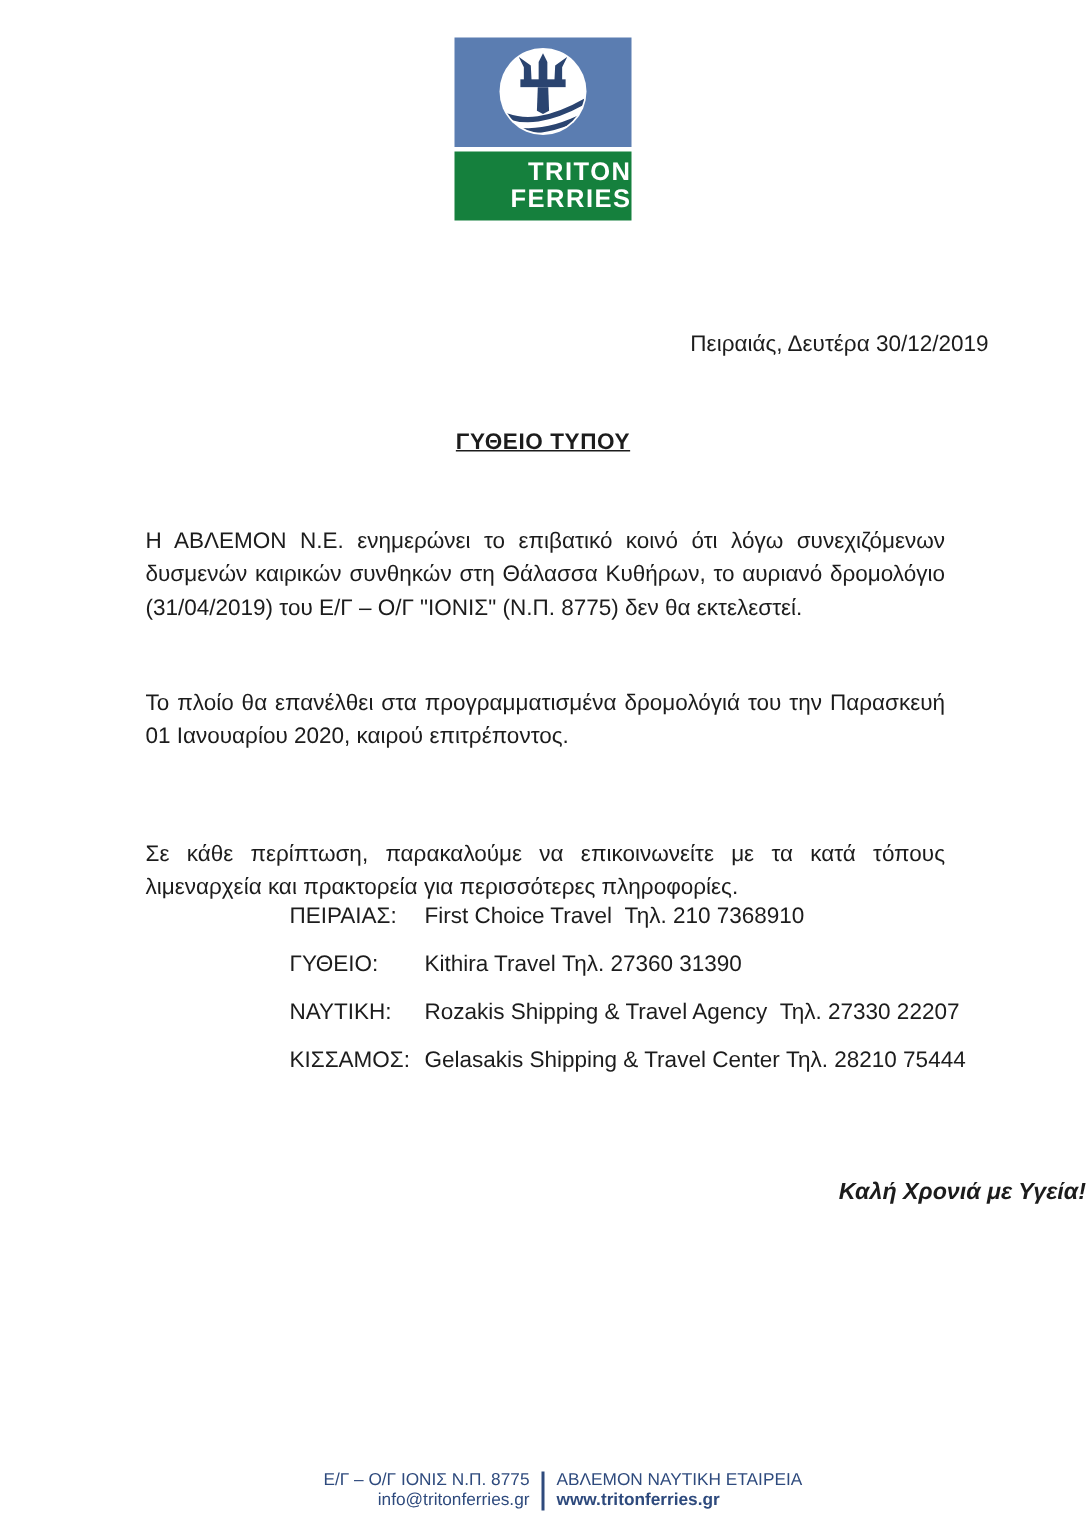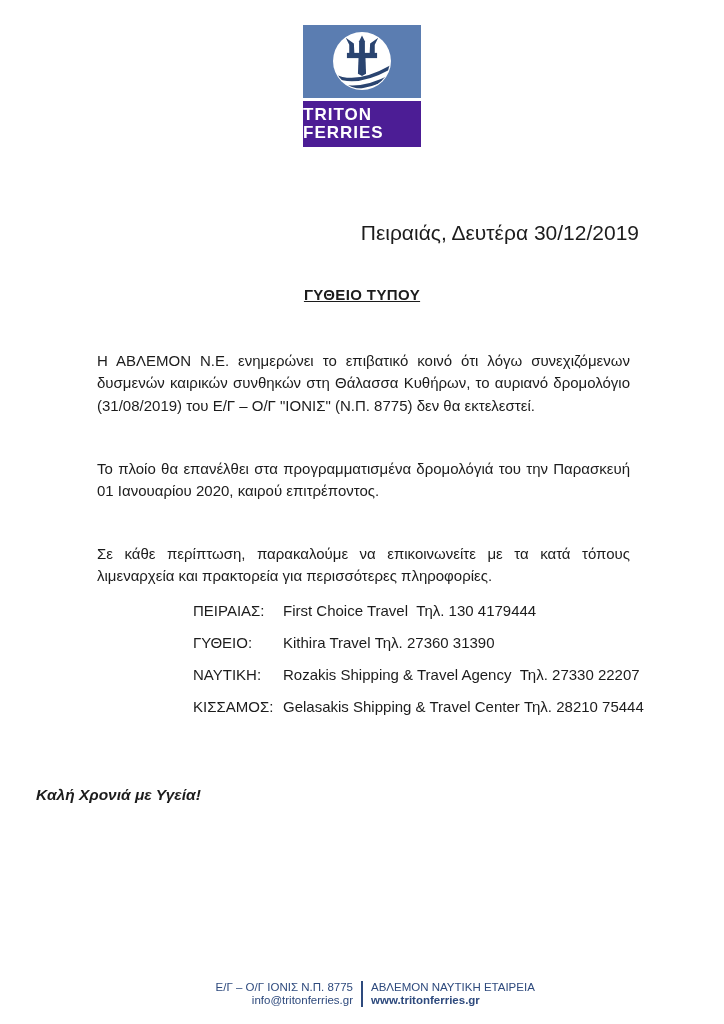--- a/index.html
+++ b/index.html
@@ -17,59 +17,59 @@
   .logo { position:absolute; top:25px; left:303px; width:118px; }
   .logo-top {
     position:relative; height:73px; background:#5b7db1;
   }
   .logo-circle {
     position:absolute; top:7px; left:30px;
     width:58px; height:58px; border-radius:50%;
     background:#ffffff; overflow:hidden;
   }
   .logo-band {
-    margin-top:3px; height:46px; background:#4c1d95;
-    color:#ffffff; text-align:left;
+    margin-top:3px; height:46px; background:#15803d;
+    color:#ffffff; text-align:right;
     font-weight:700; padding-top:5px;
   }
   .brand-line { font-size:17px; line-height:18px; letter-spacing:1px; }
 
   
   .dateline {
-    position:absolute; top:221px; right:85px;
-    font-size:21px;
+    position:absolute; top:221px; right:65px;
+    font-size:15px;
   }
   .doc-title {
     position:absolute; top:286px; left:0; width:100%;
     text-align:center; font-size:15px; font-weight:700;
     text-decoration:underline; letter-spacing:0.4px;
   }
 
   
   .para {
     position:absolute; left:97px; width:533px;
     font-size:15px; line-height:22.4px;
     text-align:justify;
   }
   .para-1 { top:350px; }
   .para-2 { top:458px; }
-  .para-3 { top:543px; }
+  .para-3 { top:559px; }
 
   
   .contacts { position:absolute; top:600px; left:193px; }
   .contact-row {
     display:flex; font-size:15px; line-height:22px; margin-bottom:10px;
   }
   .contact-port { width:90px; flex:0 0 90px; }
   .contact-agency { white-space:pre-wrap; }
 
   
   .closing {
     position:absolute; top:786px; left:0; width:100%;
-    text-align:left; text-indent:36px;
+    text-align:right; text-indent:36px;
     font-size:15.5px; font-weight:700; font-style:italic;
   }
 
   
   .footer {
     position:absolute; top:969px; left:0; width:100%;
     display:flex; justify-content:center; align-items:stretch;
     color:#2e4a7d; font-size:11.5px; line-height:13px;margin-top:12px;
   }
   .footer-col { flex:1; }
@@ -110,28 +110,28 @@
     <div class="logo-band">
       <div class="brand-line">TRITON</div>
       <div class="brand-line">FERRIES</div>
     </div>
   </div>
 
   <div class="dateline">Πειραιάς, Δευτέρα 30/12/2019</div>
 
   <div class="doc-title">ΓΥΘΕΙΟ ΤΥΠΟΥ</div>
 
-  <p class="para para-1">Η ΑΒΛΕΜΟΝ Ν.Ε. ενημερώνει το επιβατικό κοινό ότι λόγω συνεχιζόμενων δυσμενών καιρικών συνθηκών στη Θάλασσα Κυθήρων, το αυριανό δρομολόγιο (31/08/2019) του Ε/Γ – Ο/Γ "ΙΟΝΙΣ" (Ν.Π. 8775) δεν θα εκτελεστεί.</p>
+  <p class="para para-1">Η ΑΒΛΕΜΟΝ Ν.Ε. ενημερώνει το επιβατικό κοινό ότι λόγω συνεχιζόμενων δυσμενών καιρικών συνθηκών στη Θάλασσα Κυθήρων, το αυριανό δρομολόγιο (31/04/2019) του Ε/Γ – Ο/Γ "ΙΟΝΙΣ" (Ν.Π. 8775) δεν θα εκτελεστεί.</p>
   <p class="para para-2">Το πλοίο θα επανέλθει στα προγραμματισμένα δρομολόγιά του την Παρασκευή 01 Ιανουαρίου 2020, καιρού επιτρέποντος.</p>
   <p class="para para-3">Σε κάθε περίπτωση, παρακαλούμε να επικοινωνείτε με τα κατά τόπους λιμεναρχεία και πρακτορεία για περισσότερες πληροφορίες.</p>
 
   <div class="contacts">
     <div class="contact-row">
       <span class="contact-port">ΠΕΙΡΑΙΑΣ:</span>
-      <span class="contact-agency">First Choice Travel  Τηλ. 130 4179444</span>
+      <span class="contact-agency">First Choice Travel  Τηλ. 210 7368910</span>
     </div>
     <div class="contact-row">
       <span class="contact-port">ΓΥΘΕΙΟ:</span>
       <span class="contact-agency">Kithira Travel Τηλ. 27360 31390</span>
     </div>
     <div class="contact-row">
       <span class="contact-port">ΝΑΥΤΙΚΗ:</span>
       <span class="contact-agency">Rozakis Shipping &amp; Travel Agency  Τηλ. 27330 22207</span>
     </div>
     <div class="contact-row">

